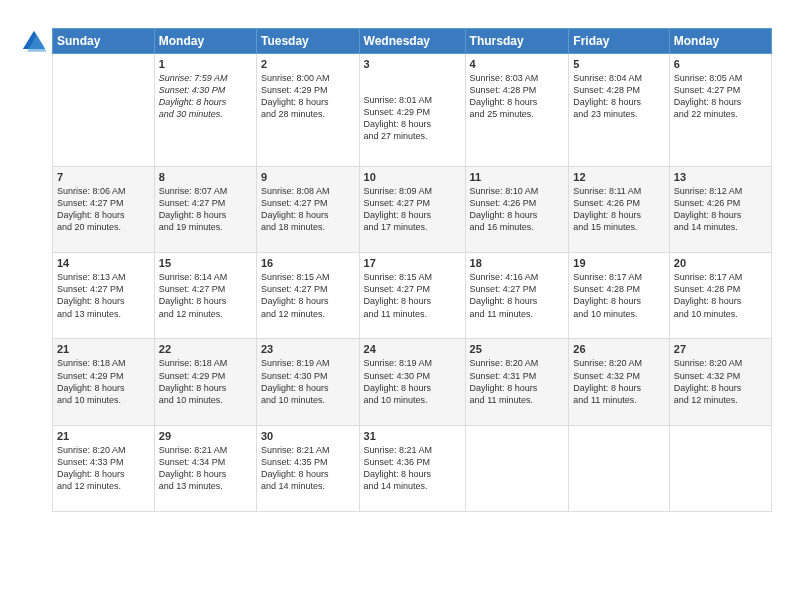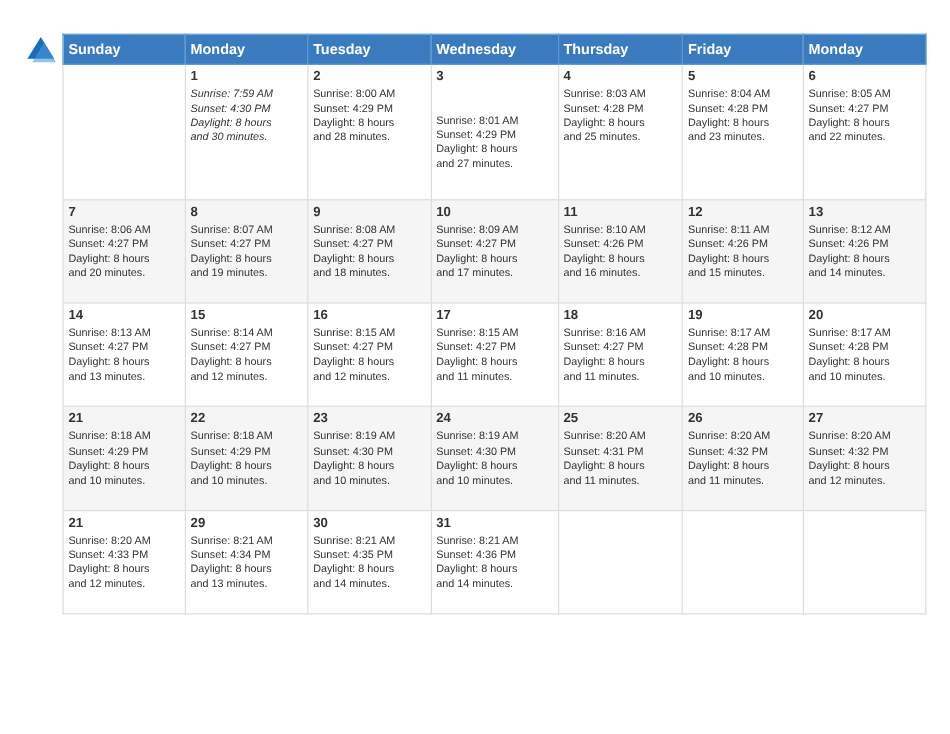--- a/index.html
+++ b/index.html
@@ -255,21 +255,21 @@
           </td>
           <td>
             <span class="day-number">17</span>
             <div class="day-info" style="white-space: pre-line;">Sunrise: 8:15 AM
 Sunset: 4:27 PM
 Daylight: 8 hours
 and 11 minutes.</div>
           </td>
           <td>
             <span class="day-number">18</span>
-            <div class="day-info" style="white-space: pre-line;">Sunrise: 8:16 AM
+            <div class="day-info" style="white-space: pre-line;">Sunrise: 4:16 AM
 Sunset: 4:27 PM
 Daylight: 8 hours
 and 11 minutes.</div>
           </td>
           <td>
             <span class="day-number">19</span>
             <div class="day-info" style="white-space: pre-line;">Sunrise: 8:17 AM
 Sunset: 4:28 PM
 Daylight: 8 hours
 and 10 minutes.</div>

